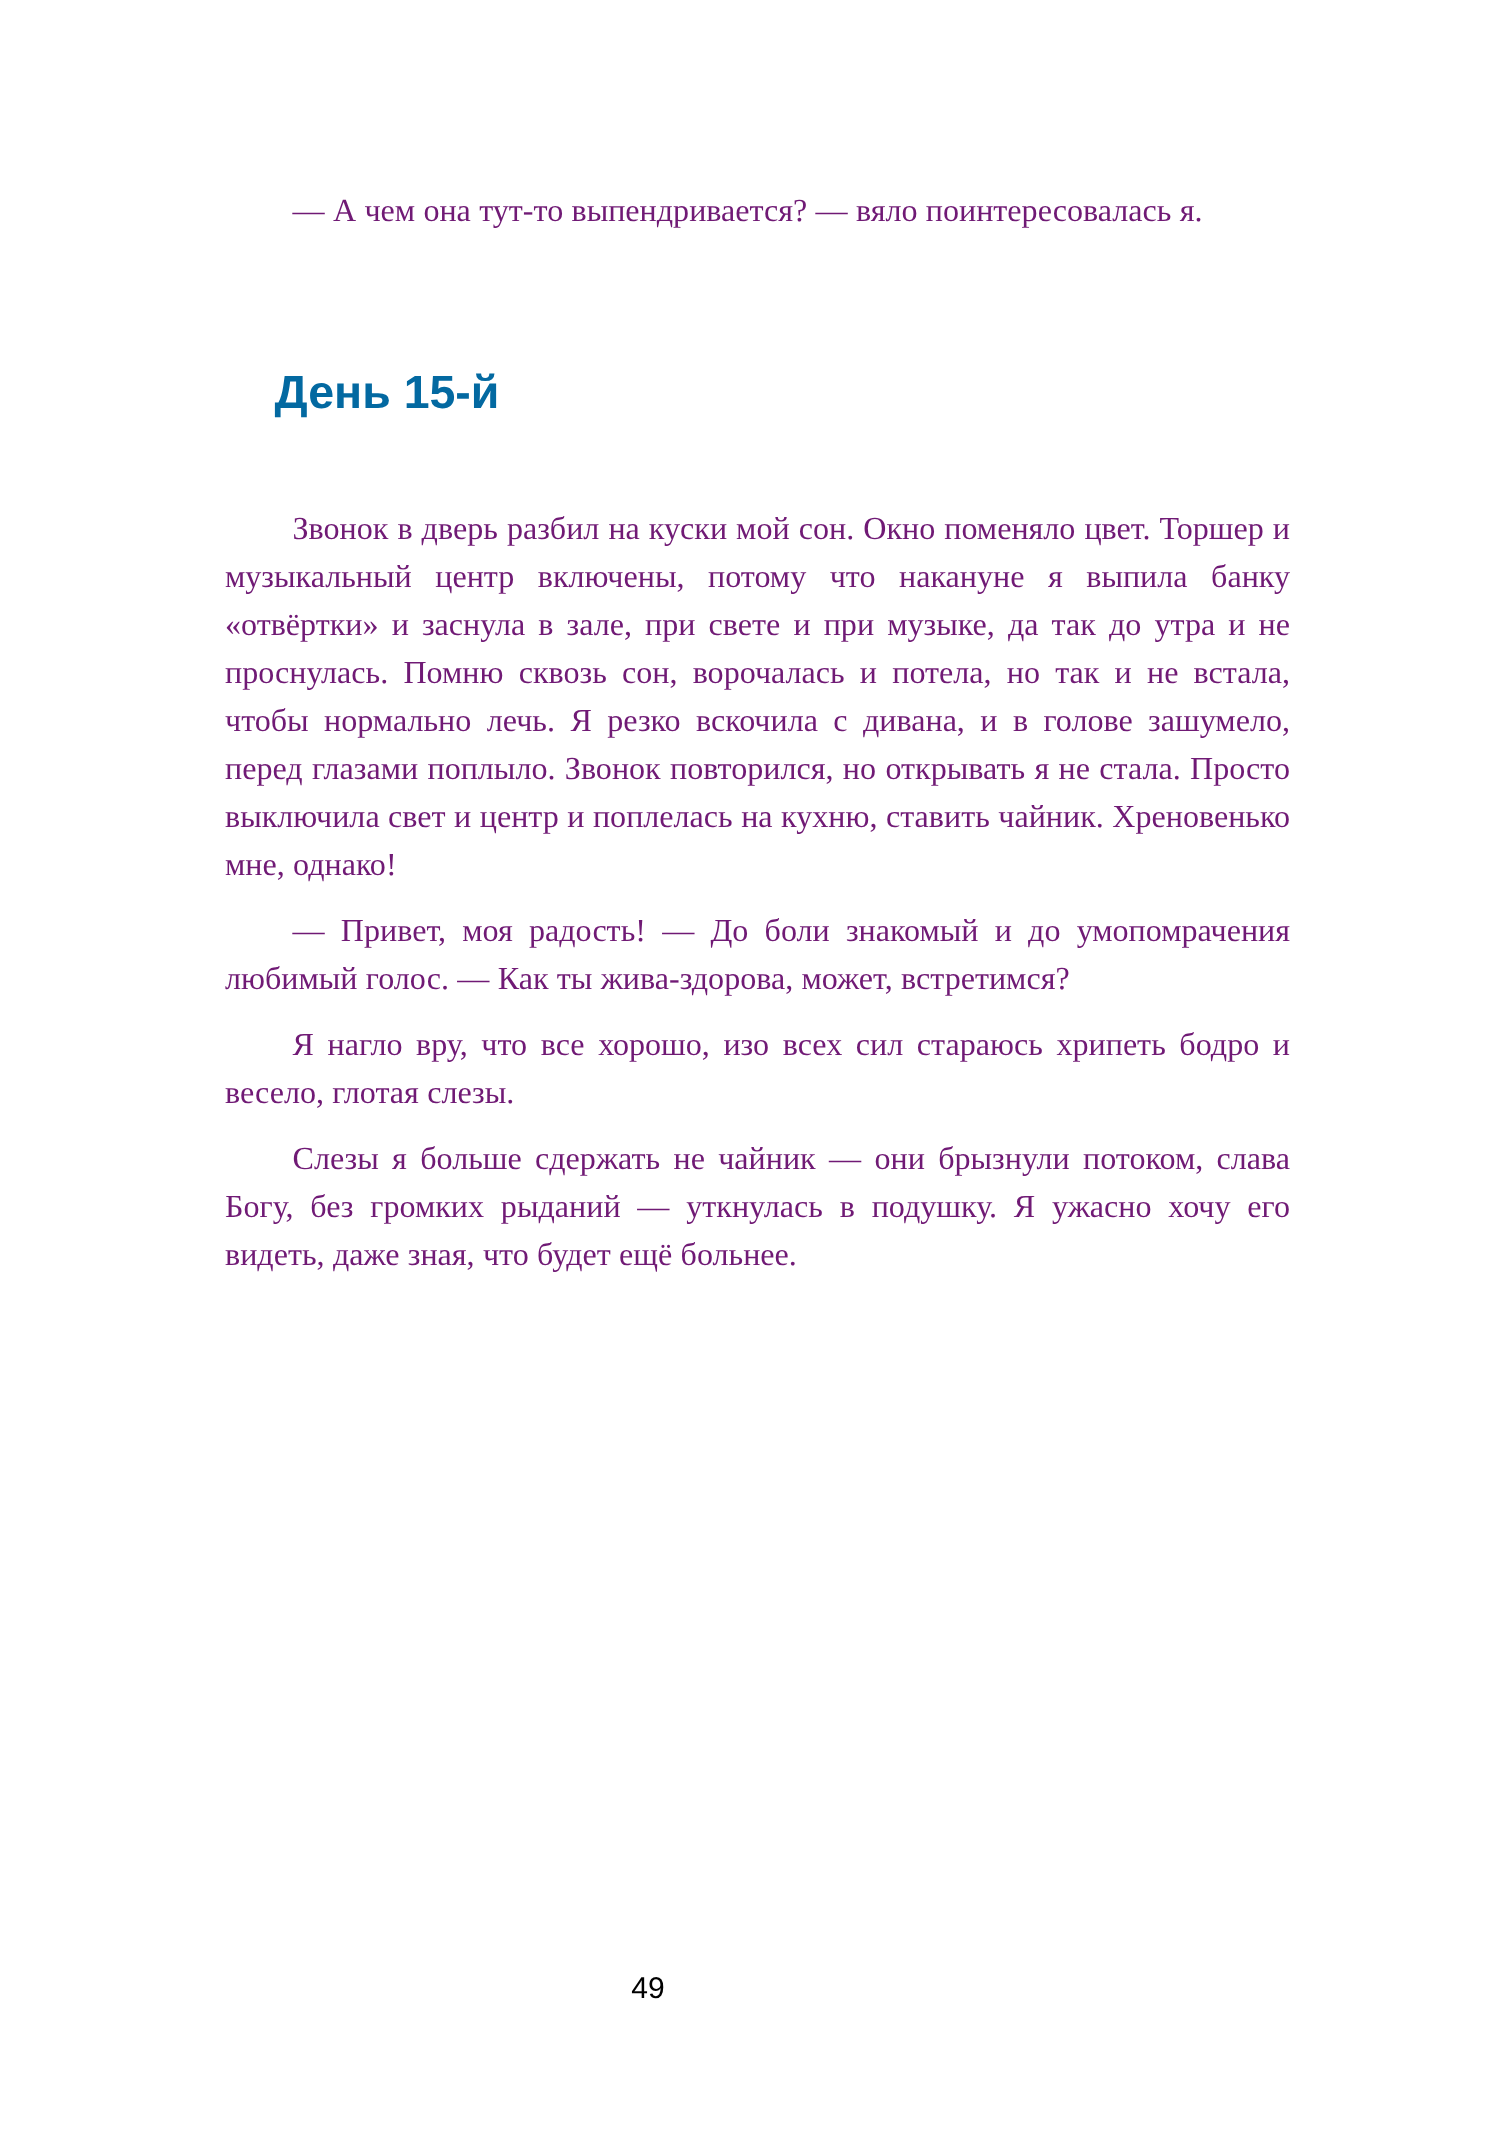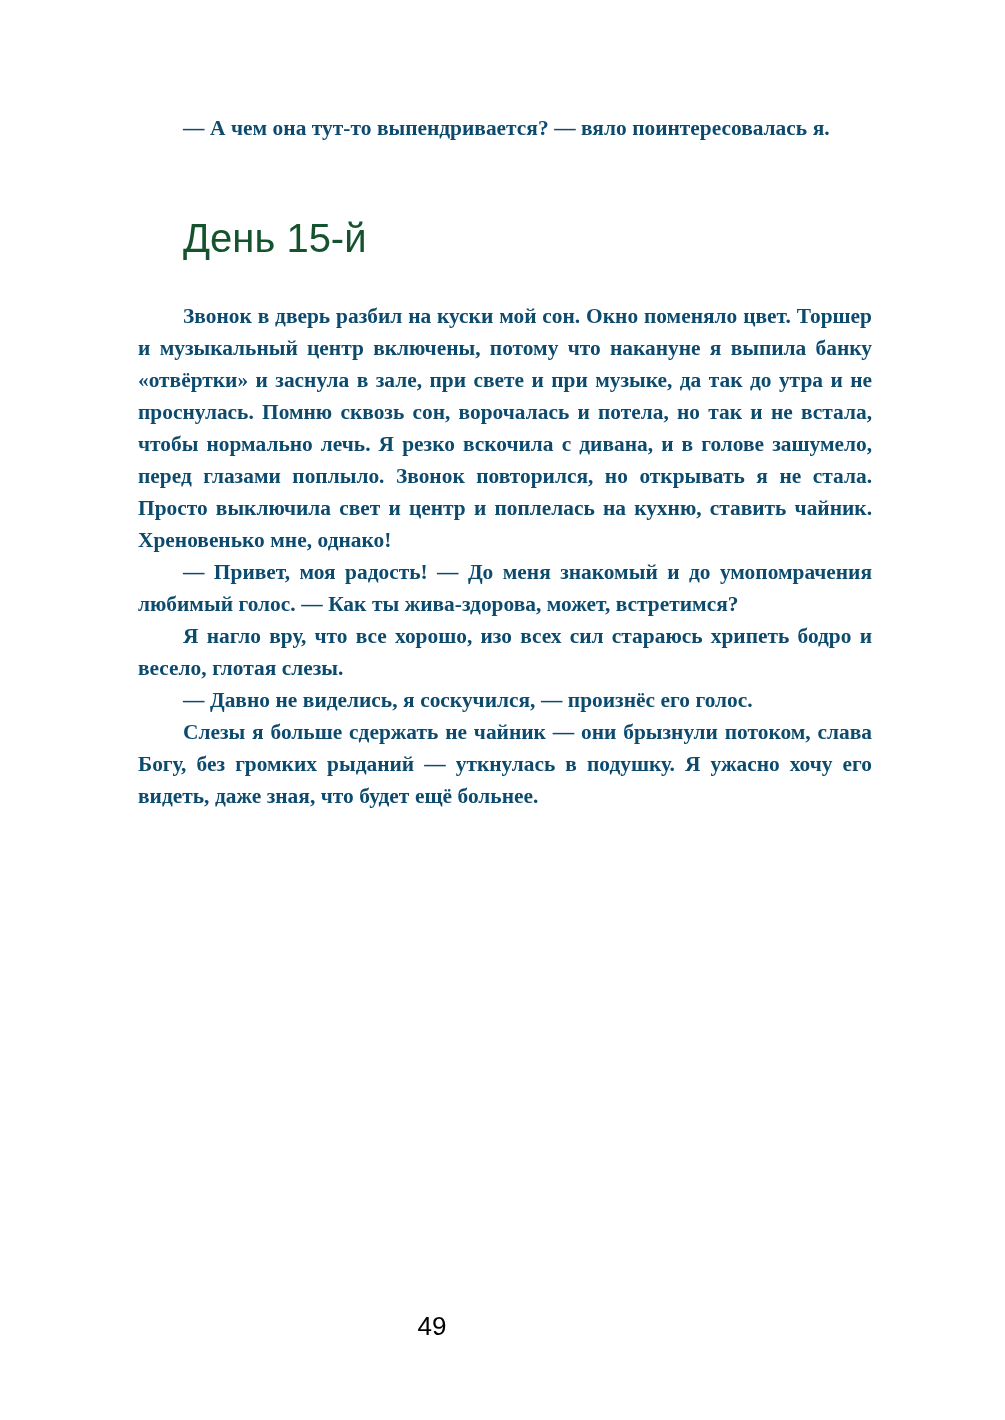--- a/index.html
+++ b/index.html
@@ -26,82 +26,80 @@
   }
 
   .text-block {
     position: absolute;
     left: 138px;
     top: 112px;
     width: 734px;
   }
 
   p.para {
-    margin: 0;
+    margin: 12px;
     padding: 0;
     font-family: "Liberation Serif", "DejaVu Serif", serif;
     font-size: 21.4px;
     line-height: 32px;
     text-align: justify;
     text-justify: inter-word;
     text-indent: 45px;
-    color: #0c4a6e;
+    color: #701a75;
     -webkit-hyphens: none;
     hyphens: none;
     word-spacing: 0.2px;
-    font-weight: bold;
   }
 
   
 
   .section-heading {
     font-family: "Liberation Sans", "DejaVu Sans", sans-serif;
-    font-size: 40px;
-    font-weight: 400;
+    font-size: 31px;
+    font-weight: 700;
     line-height: 36px;
-    color: #14532d;
+    color: #0369a1;
     margin: 0;
     padding: 0;
     text-indent: 0;
     margin-left: 45px;
   }
 
   .gap-before-heading { height: 76px; }
   .gap-after-heading  { height: 44px; }
 
   .page-number {
     position: absolute;
     left: 0;
     top: 1313px;
     width: 864px;
     text-align: center;
     font-family: "Liberation Sans", "DejaVu Sans", sans-serif;
-    font-size: 26px;
+    font-size: 20px;
     line-height: 26px;
     color: #000000;
   }
 </style>
 </head>
 <body>
 
 <div class="page">
 
   <div class="text-block">
 
     <p class="para">— А чем она тут-то выпендривается? — вяло поинтересовалась я.</p>
 
     <div class="gap-before-heading"></div>
 
     <h2 class="section-heading">День 15-й</h2>
 
     <div class="gap-after-heading"></div>
 
     <p class="para">Звонок в дверь разбил на куски мой сон. Окно поменяло цвет. Торшер и музыкальный центр включены, потому что накануне я выпила банку «отвёртки» и заснула в зале, при свете и при музыке, да так до утра и не проснулась. Помню сквозь сон, ворочалась и потела, но так и не встала, чтобы нормально лечь. Я резко вскочила с дивана, и в голове зашумело, перед глазами поплыло. Звонок повторился, но открывать я не стала. Просто выключила свет и центр и поплелась на кухню, ставить чайник. Хреновенько мне, однако!</p>
-    <p class="para">— Привет, моя радость! — До меня знакомый и до умопомрачения любимый голос. — Как ты жива-здорова, может, встретимся?</p>
+    <p class="para">— Привет, моя радость! — До боли знакомый и до умопомрачения любимый голос. — Как ты жива-здорова, может, встретимся?</p>
     <p class="para">Я нагло вру, что все хорошо, изо всех сил стараюсь хрипеть бодро и весело, глотая слезы.</p>
-    <p class="para">— Давно не виделись, я соскучился, — произнёс его голос.</p>
     <p class="para">Слезы я больше сдержать не чайник — они брызнули потоком, слава Богу, без громких рыданий — уткнулась в подушку. Я ужасно хочу его видеть, даже зная, что будет ещё больнее.</p>
 
   </div>
 
   <div class="page-number">49</div>
 
 </div>
 
 </body></html>

